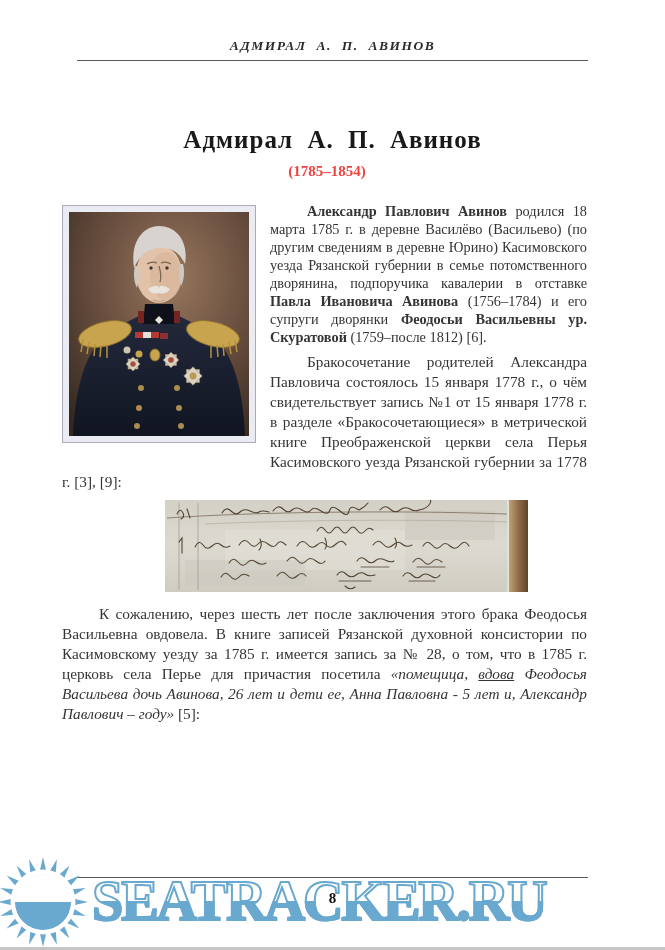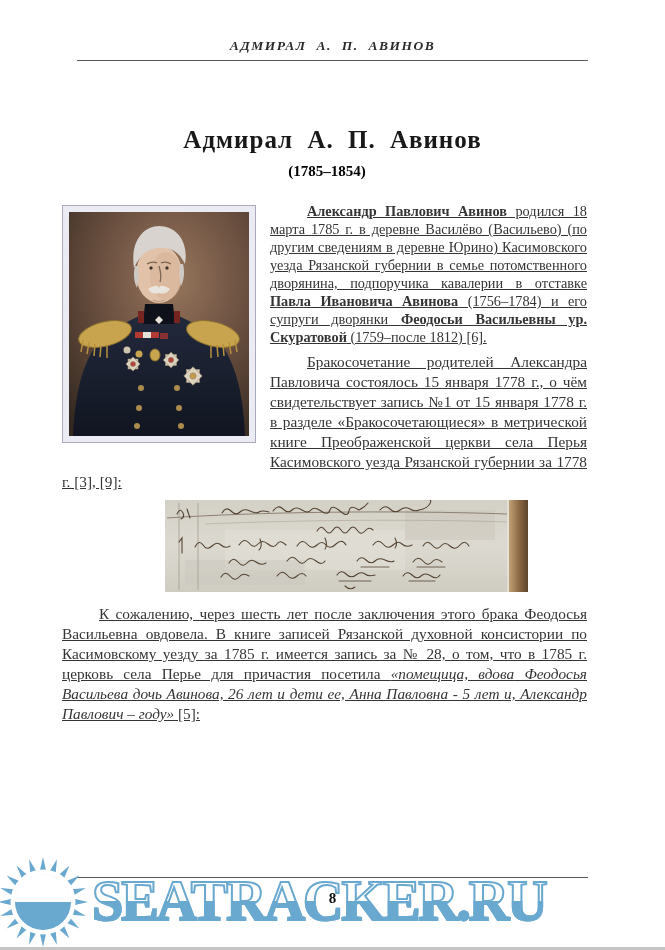--- a/index.html
+++ b/index.html
@@ -6,24 +6,24 @@
   html,body { width:665px; height:950px; }
   body { position:relative; background:#ffffff; font-family:"Liberation Serif","DejaVu Serif",serif; color:#343434; overflow:hidden; }
 
   .running-header { position:absolute; top:38px; left:0; width:665px; text-align:center;
     font-style:italic; font-weight:bold; font-size:13.5px; letter-spacing:1.5px; word-spacing:5px; color:#2b2b2b; }
   .header-rule { position:absolute; top:60px; left:77px; width:511px; height:0; border-top:1.5px solid #5a5a5a; }
 
   .page-title { position:absolute; top:126px; left:0; width:665px; text-align:center;
     font-size:25px; font-weight:bold; letter-spacing:1px; word-spacing:7px; color:#191919; }
   .title-years { position:absolute; top:163px; left:0; width:654px; text-align:center;
-    font-size:15px; font-weight:bold; color:#000000; }
+    font-size:15px; font-weight:bold; color:#ef4444; }
 
   .content { position:absolute; top:202px; left:62px; width:541px; text-align:justify; }
-  .content p { text-indent:37px; margin:0 16px 8px 0; font-size:15.3px; line-height:20px;text-decoration:underline; }
+  .content p { text-indent:37px; margin:0 16px 8px 0; font-size:15.3px; line-height:20px; }
   p.beside { font-size:14.3px; line-height:18px; margin-bottom:6px; }
   p.clearer { clear:both; margin-top:6px; }
   p.quote { font-style:italic; margin-top:2px; margin-bottom:0; }
 
   .portrait { float:left; width:194px; height:238px; margin:3px 14px 12px 0;
     background:#ebebf3; border:1px solid #a9a9bb; padding:6px; }
   .portrait svg { width:100%; height:100%; display:block; }
 
   .record { margin:8px 0 12px 103px; width:363px; height:92px; }
   .record svg { width:100%; height:100%; display:block; }

